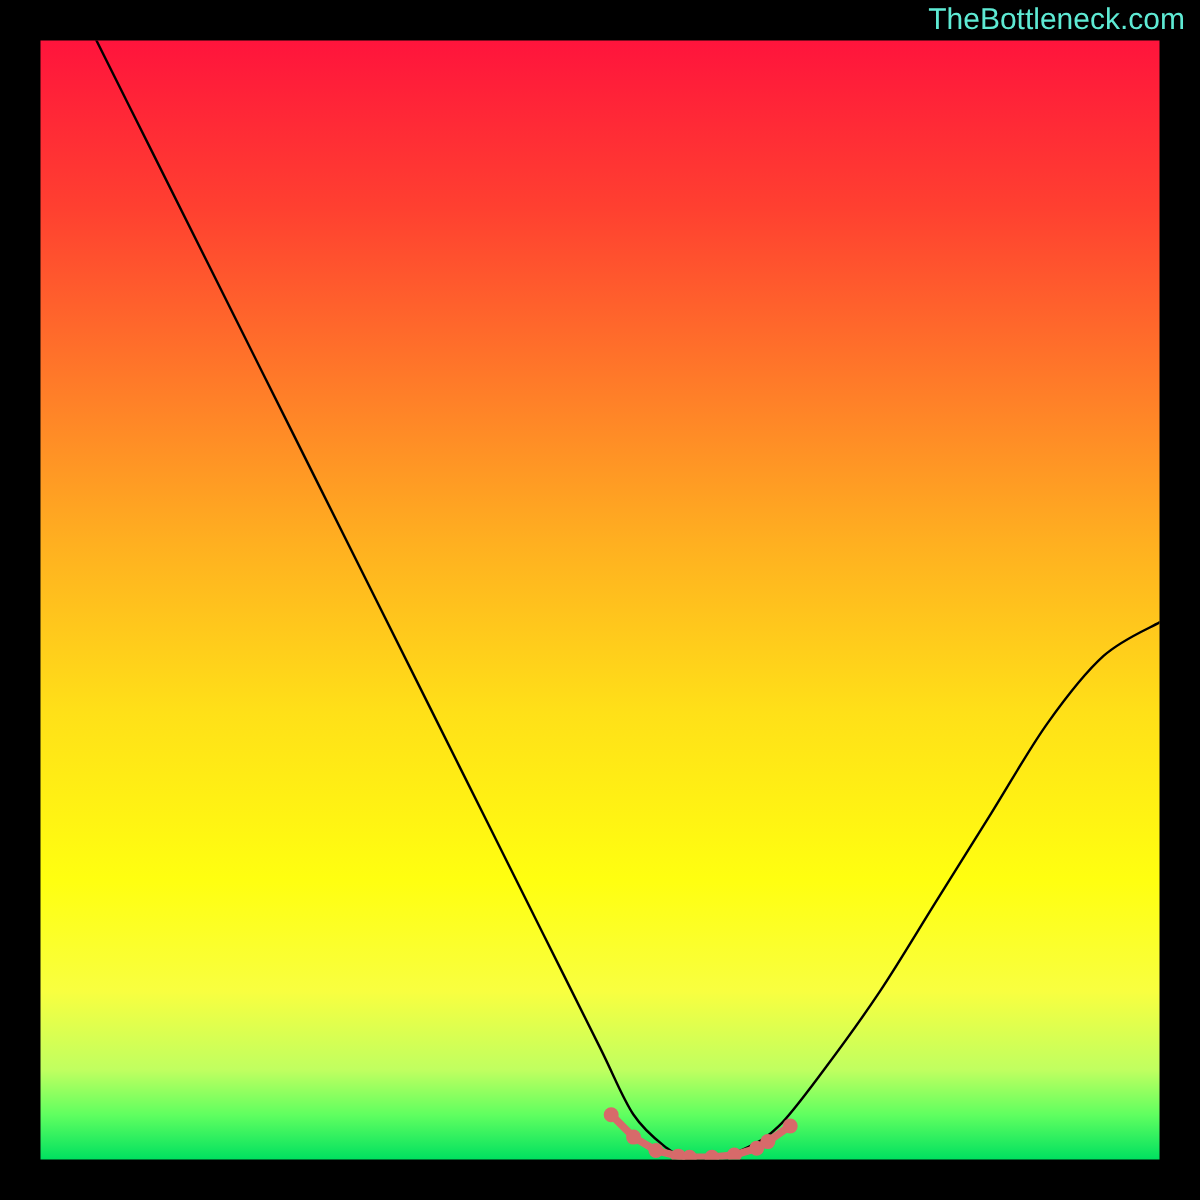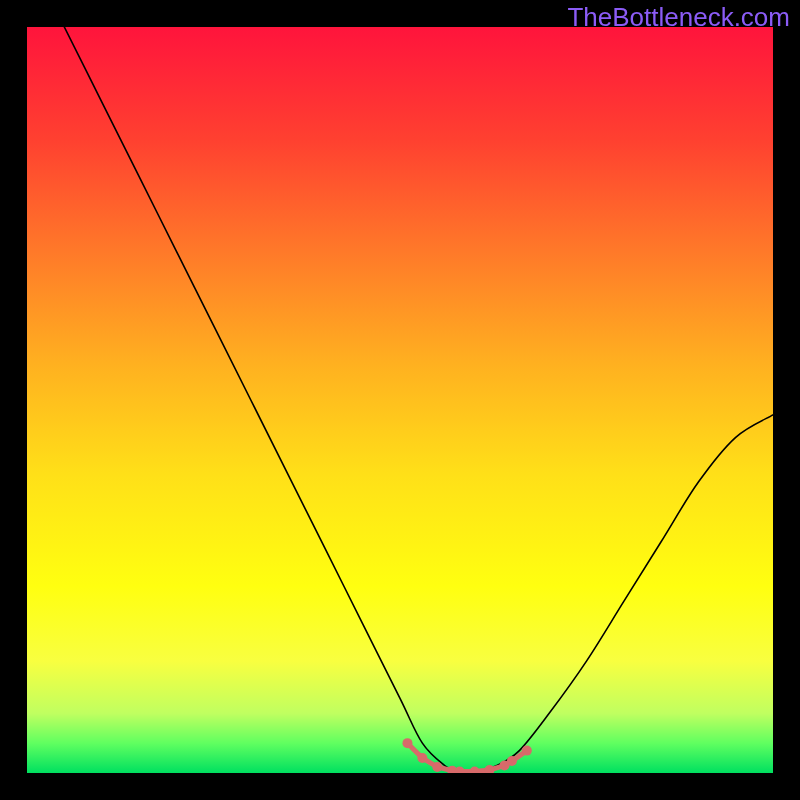--- a/index.html
+++ b/index.html
@@ -8,22 +8,22 @@
     height: 800px;
     background: #000;
     position: relative;
     font-family: Arial, Helvetica, sans-serif;
     overflow: hidden;
   }
   .attribution {
     position: absolute;
     top: 2px;
     right: 10px;
-    color: #8b5cf6;
-    font-size: 26px;
+    color: #5eead4;
+    font-size: 20px;
     font-weight: 400;
     z-index: 10;
   }
   .plot-frame {
     position: absolute;
     left: 27px;
     top: 27px;
     width: 746px;
     height: 746px;
     background: linear-gradient(to bottom,

